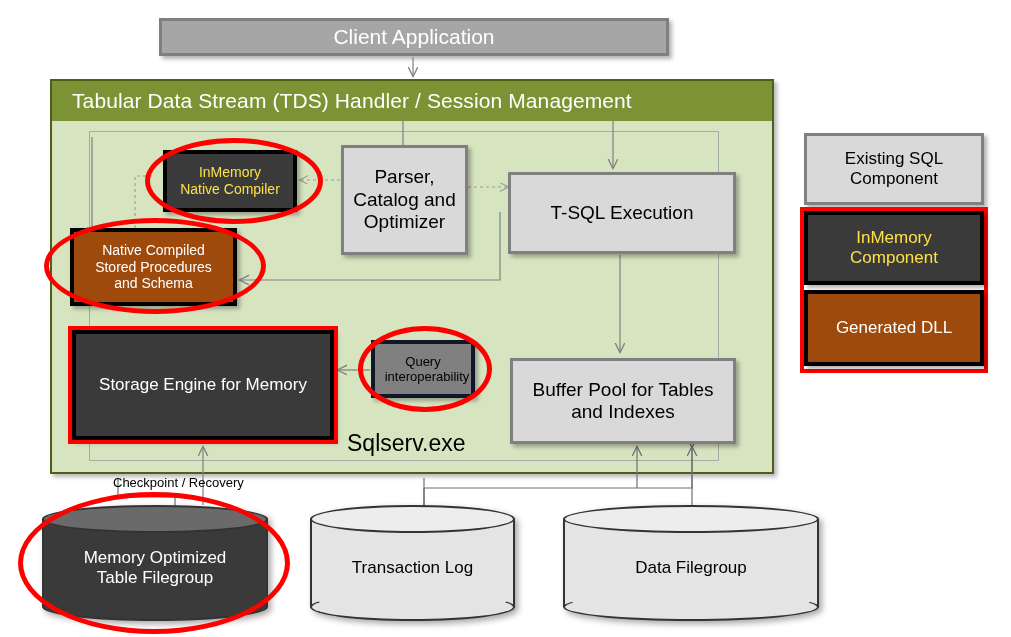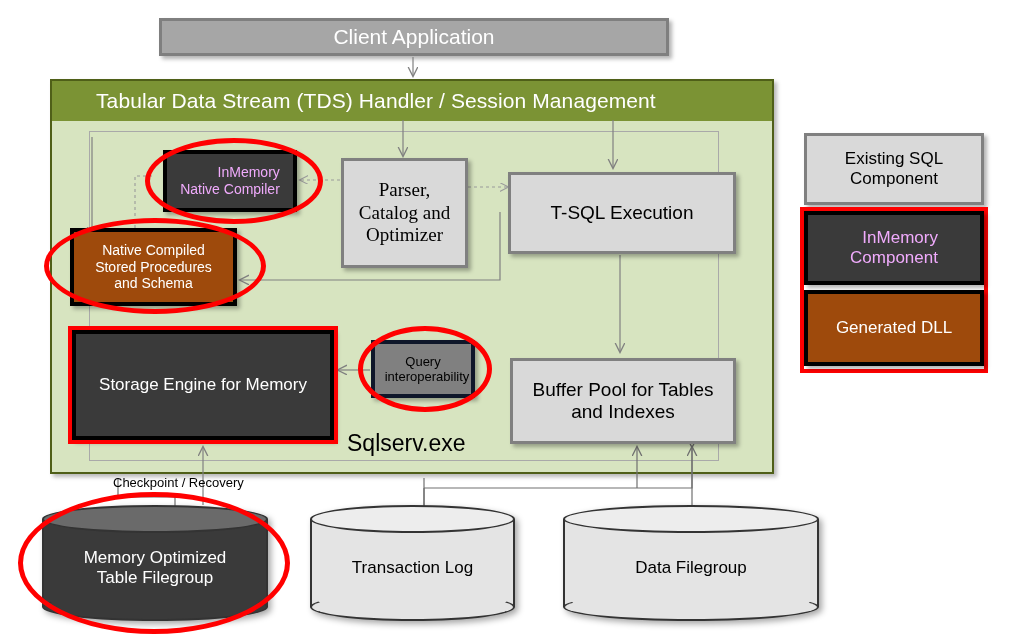--- a/index.html
+++ b/index.html
@@ -13,23 +13,22 @@
   
   .box{position:absolute;box-sizing:border-box;display:flex;align-items:center;
        justify-content:center;text-align:center;line-height:1.18;}
   .box span{display:block;padding:0 4px;}
 
   .b-gray{                     
     background:#d9d9d9;border:3px solid #808080;color:#000;
     box-shadow:3px 3px 4px rgba(0,0,0,.30);
   }
   .b-dark{                     
-    background:#3a3a3a;border:4px solid #000;color:#f0abfc;
-    box-shadow:3px 3px 4px rgba(0,0,0,.30);
-    text-align:right;
+    background:#3a3a3a;border:4px solid #000;color:#fde047;
+    box-shadow:3px 3px 4px rgba(0,0,0,.30);
   }
   .b-brown{                    
     background:#9e4a0c;border:4px solid #000;color:#fff;
     box-shadow:3px 3px 4px rgba(0,0,0,.30);
   }
   .b-midgray{                  
     background:#808080;border:4px solid #0f172a;color:#000;
     box-shadow:3px 3px 4px rgba(0,0,0,.30);
   }
   .b-darkred{                  
@@ -40,21 +39,21 @@
 
   
   #sqlserv-container{
     position:absolute;left:50px;top:79px;width:724px;height:395px;
     background:#d7e4c0;border:2px solid #4f5f18;box-sizing:border-box;
     box-shadow:3px 3px 4px rgba(0,0,0,.28);
   }
   #tds-bar{
     position:absolute;left:0;top:0;width:100%;height:40px;
     background:#7b9334;color:#fff;display:flex;align-items:center;
-    padding-left:44px;box-sizing:border-box;
+    padding-left:20px;box-sizing:border-box;
     font-size:21px;letter-spacing:.1px;
   }
   #inner-frame{
     position:absolute;left:37px;top:50px;width:630px;height:330px;
     border:1px solid #a9a9a9;border-top:1px solid #a9a9a9;
     box-sizing:border-box;background:transparent;
   }
   #sqlserv-label{
     position:absolute;left:347px;top:430px;font-size:23px;color:#000;
   }
@@ -172,21 +171,21 @@
   </div>
 
   <div class="box b-brown" style="left:70px;top:228px;width:167px;height:78px;font-size:14px;">
     <span>
       <span style="display: block;">Native Compiled</span>
       <span style="display: block;">Stored Procedures</span>
       <span style="display: block;">and Schema</span>
     </span>
   </div>
 
-  <div class="box b-gray" style="left:341px;top:158px;width:127px;height:110px;font-size:19px;font-family:Liberation Serif, serif;">
+  <div class="box b-gray" style="left:341px;top:145px;width:127px;height:110px;font-size:19px;">
     <span>
       <span style="display: block;">Parser,</span>
       <span style="display: block;">Catalog and</span>
       <span style="display: block;">Optimizer</span>
     </span>
   </div>
 
   <div class="box b-gray" style="left:508px;top:172px;width:228px;height:82px;font-size:19px;">
     <span>T-SQL Execution</span>
   </div>

